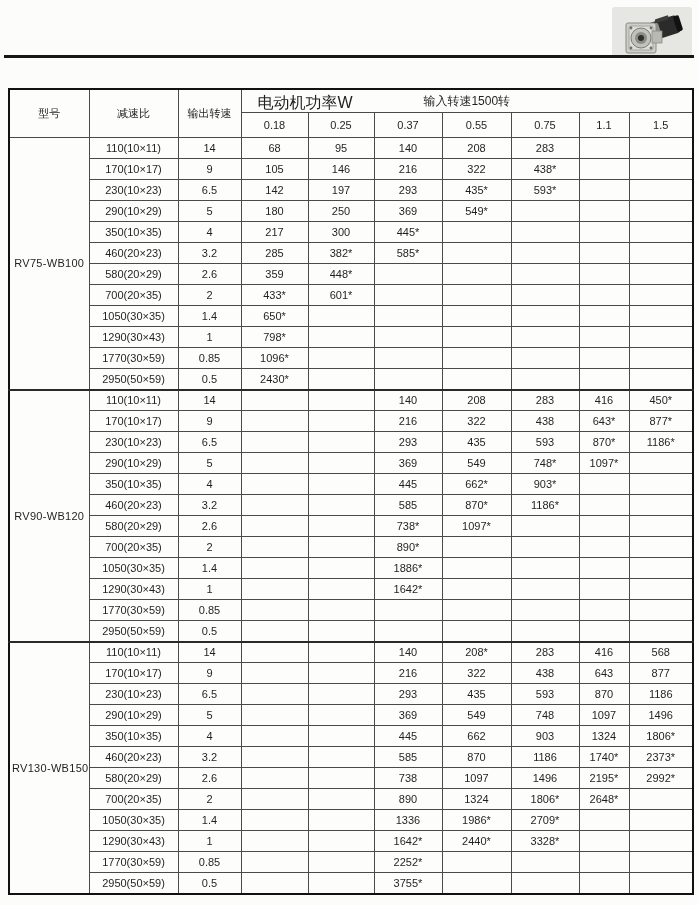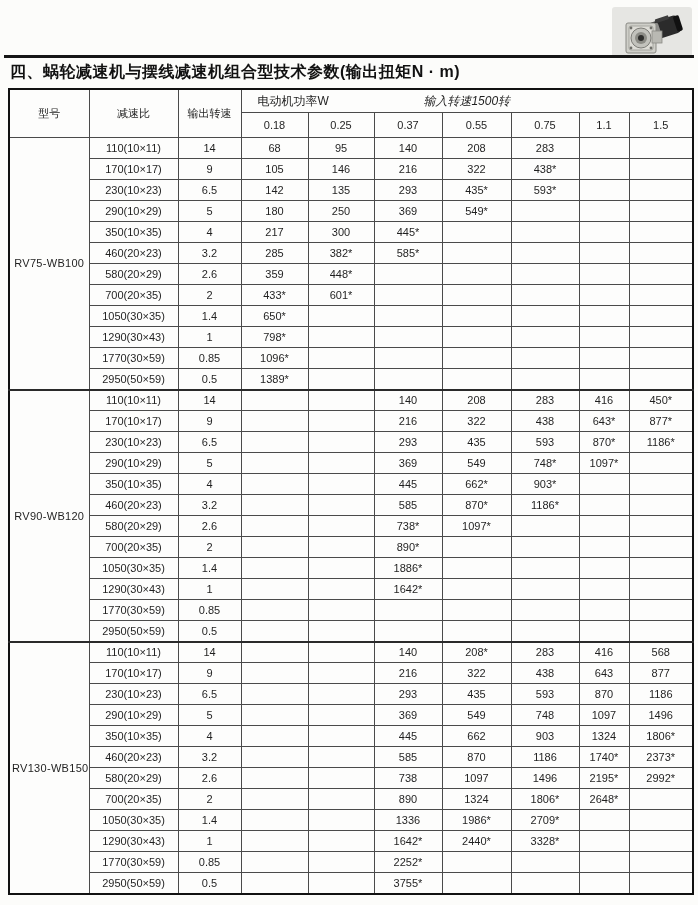--- a/index.html
+++ b/index.html
@@ -56,24 +56,24 @@
   thead tr.h2 th{ height:24px; }
   tbody tr{ height:21px; }
   td.model{ font-size:11px; letter-spacing:0.3px; }
   td.ratio{ font-size:11px;margin-top:47px; }
   .merged-head{
     position:relative;
     text-align:center;
   }
   .merged-head .mp{
     position:absolute; left:16px; top:3px;
-    font-size:12px; font-weight:normal;text-align:right;
+    font-size:16px; font-weight:normal;text-align:right;
   }
   .merged-head .is{
-    font-size:12px; font-weight:normal;font-style:italic;
+    font-size:12px; font-weight:normal;
   }
   tr.group-start td{ border-top:2px solid #2a2a2a; }
 </style>
 </head>
 <body>
 
 <div class="page">
 
   <div class="photo">
     <svg width="80" height="50" viewBox="0 0 80 50">
@@ -95,21 +95,20 @@
       <circle cx="39" cy="21" r="1.4" fill="#6f6f6a"></circle>
       <circle cx="19" cy="41" r="1.4" fill="#6f6f6a"></circle>
       <circle cx="39" cy="41" r="1.4" fill="#6f6f6a"></circle>
 
       <rect x="40" y="24" width="10" height="12" fill="#b9b9b3" stroke="#8a8a85" stroke-width="0.8"></rect>
     </svg>
   </div>
 
   <div class="top-rule"></div>
 
-  <div class="doc-title">四、蜗轮减速机与摆线减速机组合型技术参数(输出扭矩N · m)</div>
 
   <table class="spec-table">
     <colgroup>
       <col style="width:80px">
         <col style="width:89px">
         <col style="width:63px">
       <col style="width:67px">
         <col style="width:66px">
         <col style="width:68px">
       <col style="width:69px">
@@ -158,21 +157,21 @@
           <td>216</td>
           <td>322</td>
           <td>438*</td>
           <td></td>
           <td></td>
         </tr>
         <tr>
           <td class="ratio">230(10×23)</td>
           <td>6.5</td>
           <td>142</td>
-          <td>135</td>
+          <td>197</td>
           <td>293</td>
           <td>435*</td>
           <td>593*</td>
           <td></td>
           <td></td>
         </tr>
         <tr>
           <td class="ratio">290(10×29)</td>
           <td>5</td>
           <td>180</td>
@@ -256,21 +255,21 @@
           <td></td>
           <td></td>
           <td></td>
           <td></td>
           <td></td>
           <td></td>
         </tr>
         <tr>
           <td class="ratio">2950(50×59)</td>
           <td>0.5</td>
-          <td>1389*</td>
+          <td>2430*</td>
           <td></td>
           <td></td>
           <td></td>
           <td></td>
           <td></td>
           <td></td>
         </tr>
         <tr class="group-start">
           <td rowspan="12" class="model">RV90-WB120</td>
           <td class="ratio">110(10×11)</td>

